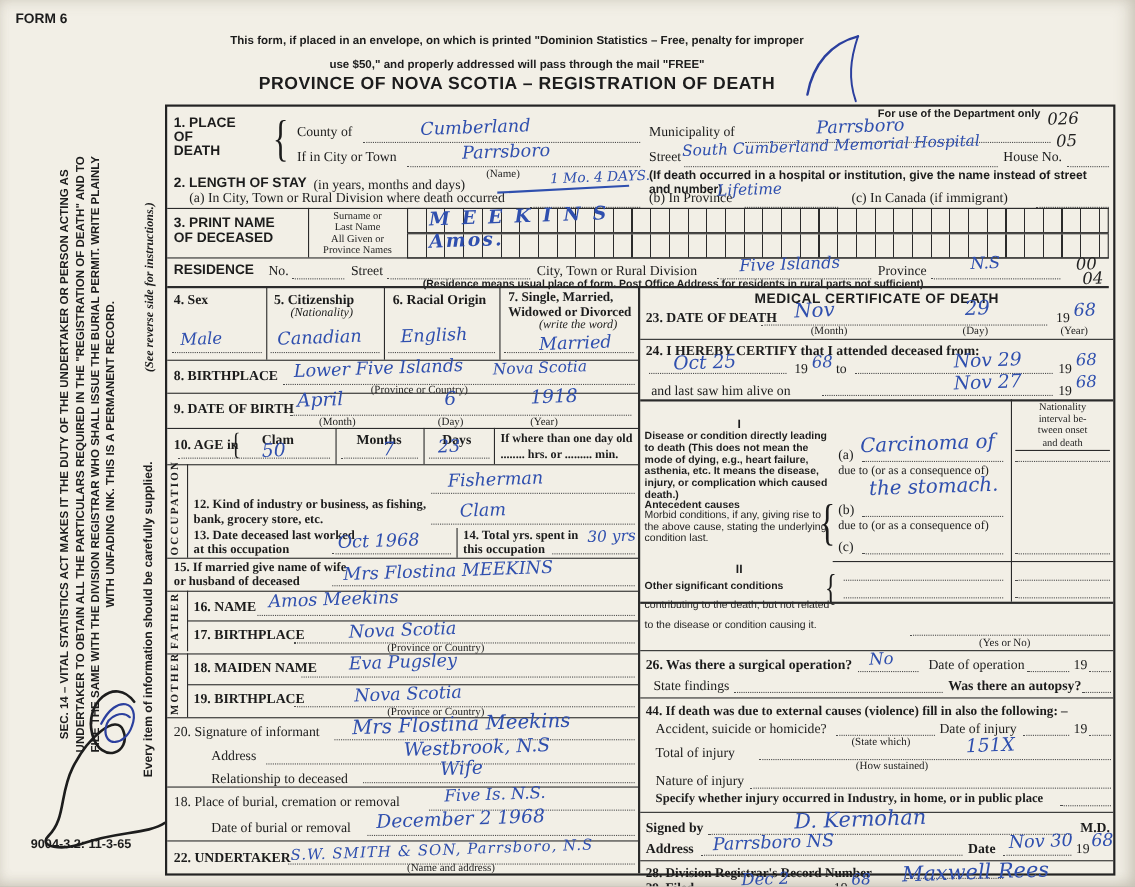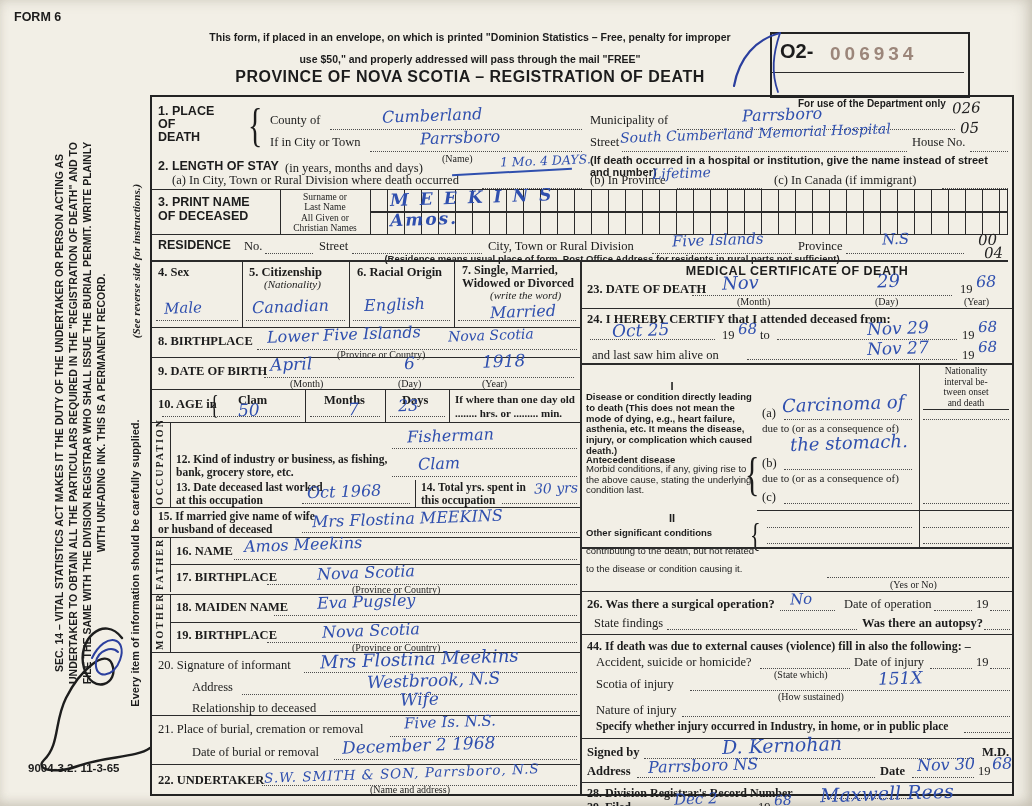--- a/index.html
+++ b/index.html
@@ -34,25 +34,20 @@
 <body>
 
 <div class="page">
 
   <span class="s sn bld" style="left:14px;top:10px;font-size:12.5px">FORM 6</span>
 
   <div class="s sn bld ctr" style="left:150px;top:31px;width:640px;font-size:10.5px">This form, if placed in an envelope, on which is printed "Dominion Statistics – Free, penalty for improper</div>
   <div class="s sn bld ctr" style="left:150px;top:53px;width:640px;font-size:10.5px">use $50," and properly addressed will pass through the mail "FREE"</div>
   <div class="s sn bld ctr" style="left:150px;top:68px;width:640px;font-size:16px;letter-spacing:.5px">PROVINCE OF NOVA SCOTIA – REGISTRATION OF DEATH</div>
 
-  <div class="s" style="left:770px;top:32px;width:196px;height:62px;border:2px solid #232323">
-    <span class="s sn bld" style="left:8px;top:6px;font-size:20px">O2-</span>
-    <span class="s stampnum" style="left:58px;top:9px">006934</span>
-    <div class="hl" style="left:0;top:38px;width:192px"></div>
-  </div>
   <div class="s sn bld" style="left:798px;top:98px;font-size:10px">For use of the Department only</div>
   <svg class="s" style="left:726px;top:26px" width="100" height="72" viewBox="0 0 100 72">
     <path d="M8,60 C13,32 30,13 54,7" fill="none" stroke="#2b3f9e" stroke-width="2.2" stroke-linecap="round"></path>
     <path d="M54,7 C47,28 45,46 52,66" fill="none" stroke="#2b3f9e" stroke-width="1.8" stroke-linecap="round"></path>
   </svg>
 
   <div class="vrot sn bld ctr" style="left:52px;top:694px;width:562px;height:88px;font-size:10.5px;line-height:14px">SEC. 14 – VITAL STATISTICS ACT MAKES IT THE DUTY OF THE UNDERTAKER OR PERSON ACTING AS UNDERTAKER TO OBTAIN ALL THE PARTICULARS REQUIRED IN THE "REGISTRATION OF DEATH" AND TO FILE THE SAME WITH THE DIVISION REGISTRAR WHO SHALL ISSUE THE BURIAL PERMIT. WRITE PLAINLY WITH UNFADING INK. THIS IS A PERMANENT RECORD.</div>
   <div class="vrot bld it ctr" style="left:130px;top:392px;width:262px;height:16px;font-size:11px">(See reverse side for instructions.)</div>
   <div class="vrot sn bld ctr" style="left:129px;top:733px;width:340px;height:17px;font-size:11px">Every item of information should be carefully supplied.</div>
 
@@ -101,21 +96,21 @@
     <div class="dot" style="left:790px;top:90px;width:66px"></div>
 
     <div class="hl" style="left:0;top:92px;width:856px"></div>
 
     <div class="s sn bld pre" style="left:6px;top:98px;font-size:12.5px;line-height:14px">3. PRINT NAME
 OF DECEASED</div>
     <div class="vl" style="left:128px;top:92px;height:45px"></div>
     <div class="s lb s9 pre ctr" style="left:132px;top:95px;width:82px;line-height:10px">Surname or
 Last Name</div>
     <div class="s lb s9 pre ctr" style="left:132px;top:116px;width:82px;line-height:10px">All Given or
-Christian Names</div>
+Province Names</div>
     <div class="grid" style="left:218px;top:92px;width:636px"></div>
     <div class="grid" style="left:218px;top:115px;width:636px"></div>
     <span class="s hand" style="left:238px;top:90px;font-size:17px;letter-spacing:11px;font-weight:bold">MEEKINS</span>
     <span class="s hand" style="left:238px;top:112px;font-size:17px;letter-spacing:2px;font-weight:bold">Amos.</span>
 
     <div class="hl" style="left:0;top:137px;width:856px"></div>
 
     <span class="s sn bld" style="left:6px;top:141px;font-size:12.5px">RESIDENCE</span>
     <span class="s lb" style="left:92px;top:142px">No.</span>
     <div class="dot" style="left:113px;top:155px;width:48px"></div>
@@ -242,21 +237,21 @@
     <div class="dot" style="left:152px;top:574px;width:273px"></div>
     <span class="s hand" style="left:168px;top:551px;font-size:18px">Mrs Flostina Meekins</span>
     <span class="s lb" style="left:40px;top:583px">Address</span>
     <div class="dot" style="left:90px;top:596px;width:335px"></div>
     <span class="s hand" style="left:215px;top:573px;font-size:17px">Westbrook, N.S</span>
     <span class="s lb" style="left:40px;top:604px">Relationship to deceased</span>
     <div class="dot" style="left:178px;top:613px;width:247px"></div>
     <span class="s hand" style="left:248px;top:592px;font-size:17px">Wife</span>
     <div class="hl" style="left:0;top:618px;width:428px"></div>
 
-    <span class="s lb" style="left:6px;top:625px">21. Place of burial, cremation or removal</span>
+    <span class="s lb" style="left:6px;top:625px">18. Place of burial, cremation or removal</span>
     <div class="dot" style="left:238px;top:638px;width:187px"></div>
     <span class="s hand" style="left:252px;top:616px;font-size:15px">Five Is. N.S.</span>
     <span class="s lb" style="left:40px;top:648px">Date of burial or removal</span>
     <div class="dot" style="left:182px;top:661px;width:243px"></div>
     <span class="s hand" style="left:190px;top:638px;font-size:17px">December 2 1968</span>
     <div class="hl" style="left:0;top:667px;width:428px"></div>
 
     <span class="s lb bld" style="left:6px;top:676px">22. UNDERTAKER</span>
     <div class="dot" style="left:110px;top:687px;width:315px"></div>
     <span class="s hand" style="left:112px;top:668px;font-size:13.5px;letter-spacing:1px">S.W. SMITH &amp; SON, Parrsboro, N.S</span>
@@ -300,21 +295,21 @@
 and death</div>
       <div class="hl" style="left:341px;top:149px;width:86px"></div>
       <div class="s sn bld ctr" style="left:0;top:120px;width:180px;font-size:11px">I</div>
       <div class="s sn bld" style="left:4px;top:132px;width:172px;font-size:9.5px;line-height:10.8px">Disease or condition directly leading to death (This does not mean the mode of dying, e.g., heart failure, asthenia, etc. It means the disease, injury, or complication which caused death.)</div>
       <span class="s lb" style="left:180px;top:146px">(a)</span>
       <div class="dot" style="left:202px;top:158px;width:128px"></div>
       <div class="dot" style="left:341px;top:158px;width:86px"></div>
       <span class="s hand" style="left:200px;top:133px;font-size:18px">Carcinoma of</span>
       <span class="s lb s11" style="left:180px;top:162px">due to (or as a consequence of)</span>
       <span class="s hand" style="left:208px;top:172px;font-size:18px">the stomach.</span>
-      <span class="s sn bld s9" style="left:4px;top:194px">Antecedent disease</span>
+      <span class="s sn bld s9" style="left:4px;top:194px">Antecedent causes</span>
       <div class="s sn s9" style="left:4px;top:204px;width:172px;line-height:10.5px">Morbid conditions, if any, giving rise to the above cause, stating the underlying condition last.</div>
       <span class="s brace" style="left:163px;top:188px;font-size:46px">{</span>
       <span class="s lb" style="left:180px;top:196px">(b)</span>
       <div class="dot" style="left:202px;top:208px;width:128px"></div>
       <span class="s lb s11" style="left:180px;top:212px">due to (or as a consequence of)</span>
       <span class="s lb" style="left:180px;top:230px">(c)</span>
       <div class="dot" style="left:202px;top:242px;width:128px"></div>
       <div class="dot" style="left:341px;top:242px;width:86px"></div>
       <div class="hl" style="left:175px;top:250px;width:255px"></div>
       <div class="s sn bld ctr" style="left:0;top:252px;width:180px;font-size:11px">II</div>
@@ -347,21 +342,21 @@
       <div class="hl" style="left:0;top:374px;width:430px"></div>
 
       <span class="s lb bld" style="left:5px;top:379px;font-size:12px">44. If death was due to external causes (violence) fill in also the following: –</span>
       <span class="s lb" style="left:14px;top:395px">Accident, suicide or homicide?</span>
       <div class="dot" style="left:178px;top:407px;width:90px"></div>
       <span class="s lb s10" style="left:192px;top:409px">(State which)</span>
       <span class="s lb" style="left:272px;top:395px">Date of injury</span>
       <div class="dot" style="left:348px;top:407px;width:42px"></div>
       <span class="s lb" style="left:394px;top:395px">19</span>
       <div class="dot" style="left:408px;top:407px;width:20px"></div>
-      <span class="s lb" style="left:14px;top:417px">Scotia of injury</span>
+      <span class="s lb" style="left:14px;top:417px">Total of injury</span>
       <div class="dot" style="left:108px;top:429px;width:320px"></div>
       <span class="s lb s10" style="left:196px;top:431px">(How sustained)</span>
       <span class="s hand" style="left:296px;top:408px;font-size:17px">151X</span>
       <span class="s lb" style="left:14px;top:443px">Nature of injury</span>
       <div class="dot" style="left:100px;top:455px;width:328px"></div>
       <span class="s lb bld" style="left:14px;top:460px;font-size:11.5px">Specify whether injury occurred in Industry, in home, or in public place</span>
       <div class="dot" style="left:382px;top:471px;width:46px"></div>
       <div class="hl" style="left:0;top:478px;width:430px"></div>
 
       <span class="s lb bld" style="left:5px;top:485px">Signed by</span>

